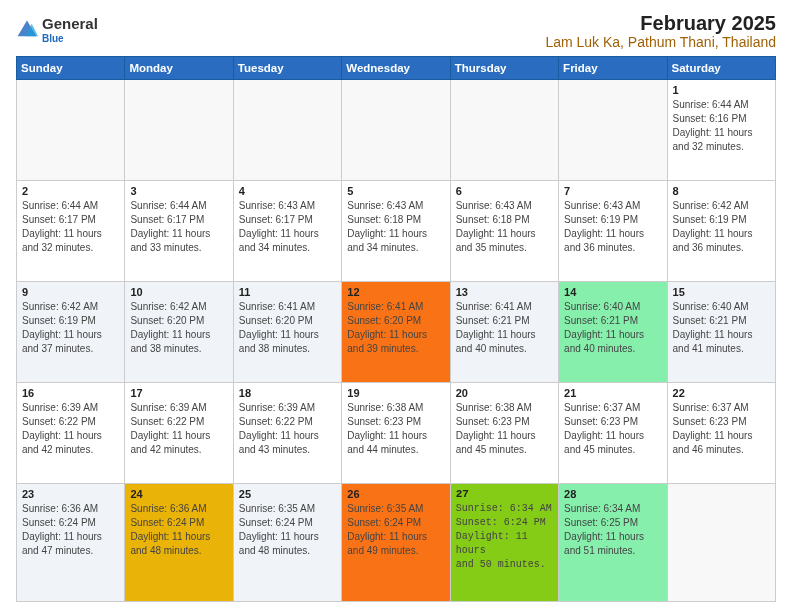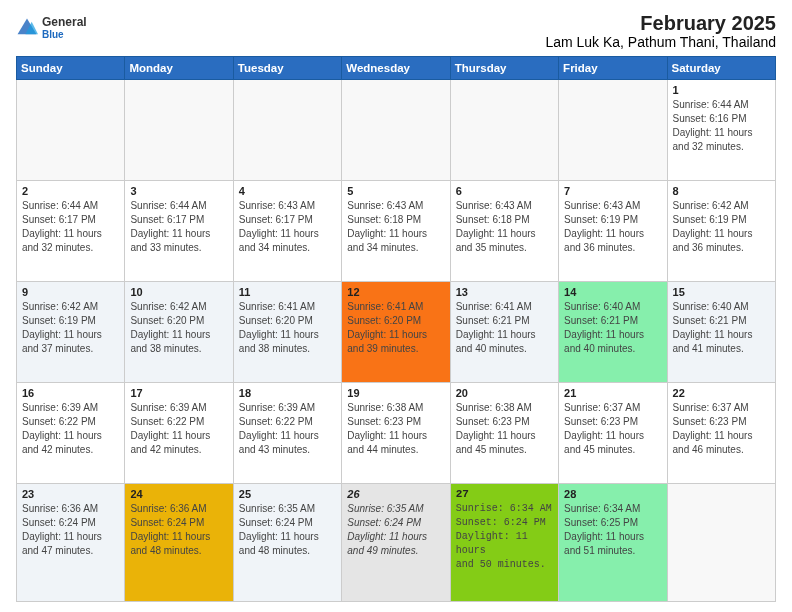--- a/index.html
+++ b/index.html
@@ -28,21 +28,21 @@
       align-items: center;
       gap: 4px;
       margin-top: 4px;
     }
     .logo-text {
       display: flex;
       flex-direction: column;
       line-height: 1.1;
     }
     .logo-general {
-      font-size: 12px;
+      font-size: 15px;
       font-weight: bold;
       color: #333;
     }
     .logo-blue {
       font-size: 10px;
       font-weight: bold;
       color: #1e6abf;
     }
     .logo-icon {
       width: 22px;
@@ -52,21 +52,21 @@
       text-align: right;
     }
     .cal-title {
       font-size: 20px;
       font-weight: bold;
       color: #222;
       line-height: 1.1;
     }
     .cal-subtitle {
       font-size: 14px;
-      color: #000000;
+      color: #a16207;
     }
     .calendar {
       flex: 1;
       border: 1px solid #ccc;
       border-collapse: collapse;
       width: 100%;
       table-layout: fixed;
     }
     .calendar th {
       background: #2a6dc0;
@@ -318,21 +318,21 @@
 Daylight: 11 hours
 and 48 minutes.</div>
           </td>
           <td style="background: rgb(240, 244, 248);">
             <span class="day-num">25</span>
             <div class="day-info" style="white-space: pre-line;">Sunrise: 6:35 AM
 Sunset: 6:24 PM
 Daylight: 11 hours
 and 48 minutes.</div>
           </td>
-          <td style="background: #e5e5e5; font-style: italic;">
+          <td style="background: #f97316;">
             <span class="day-num">26</span>
             <div class="day-info" style="white-space: pre-line;">Sunrise: 6:35 AM
 Sunset: 6:24 PM
 Daylight: 11 hours
 and 49 minutes.</div>
           </td>
           <td style="background: #84cc16; font-family: Liberation Mono, monospace;">
             <span class="day-num">27</span>
             <div class="day-info" style="white-space: pre-line;">Sunrise: 6:34 AM
 Sunset: 6:24 PM

